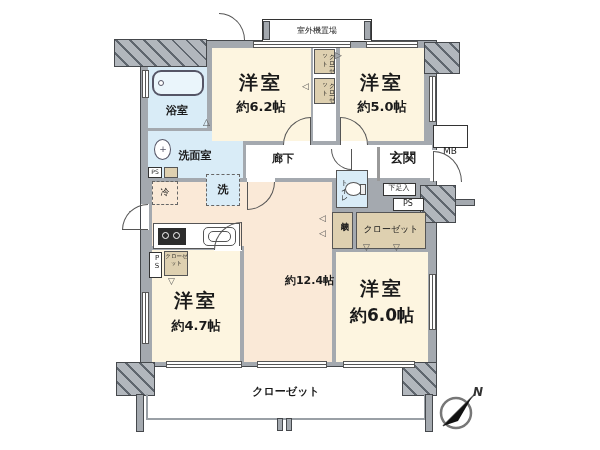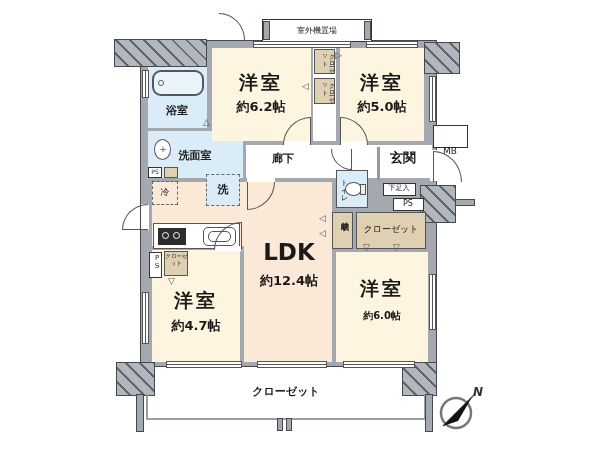--- a/index.html
+++ b/index.html
@@ -150,23 +150,22 @@
   <div class="wall" style="left:277px;top:418px;width:6px;height:13px;"></div>
   <div class="wall" style="left:286px;top:418px;width:6px;height:13px;"></div>
 
   <div class="lbl" style="left:261px;top:82px;font-size:19px;letter-spacing:3px;">洋室</div>
   <div class="lbl" style="left:261px;top:107px;font-size:13px;">約6.2帖</div>
   <div class="lbl" style="left:382px;top:82px;font-size:19px;letter-spacing:3px;">洋室</div>
   <div class="lbl" style="left:382px;top:107px;font-size:13px;">約5.0帖</div>
   <div class="lbl" style="left:196px;top:300px;font-size:19px;letter-spacing:3px;">洋室</div>
   <div class="lbl" style="left:196px;top:326px;font-size:13px;">約4.7帖</div>
   <div class="lbl" style="left:382px;top:288px;font-size:19px;letter-spacing:3px;">洋室</div>
-  <div class="lbl" style="left:382px;top:315px;font-size:10px;">約6.0帖</div>
-  <div class="lbl" style="left:289px;top:253px;font-size:23px;">LDK</div>
-  <div class="lbl" style="left:289px;top:281px;font-size:13px;">約12.4帖</div>
+  <div class="lbl" style="left:382px;top:315px;font-size:17px;">約6.0帖</div>
+  <div class="lbl" style="left:289px;top:281px;font-size:11px;padding-left:41px;">約12.4帖</div>
   <div class="lbl" style="left:177px;top:111px;font-size:11px;font-weight:600;">浴室</div>
   <div class="lbl" style="left:195px;top:156px;font-size:11px;font-weight:600;">洗面室</div>
   <div class="lbl" style="left:283px;top:159px;font-size:11px;font-weight:600;">廊下</div>
   <div class="lbl" style="left:403px;top:158px;font-size:13px;">玄関</div>
   <div class="lbl" style="left:286px;top:392px;font-size:11px;font-weight:600;">クローゼット</div>
 
   <svg style="position:absolute;left:430px;top:383px;" width="56" height="56" viewBox="0 0 56 56">
     <circle cx="26" cy="30" r="15" fill="#fff" stroke="#777" stroke-width="2.5"></circle>
     <line x1="13" y1="43" x2="45" y2="11" stroke="#555" stroke-width="1.5"></line>
     <polygon points="13,43 42,14 28,38" fill="#111"></polygon>

